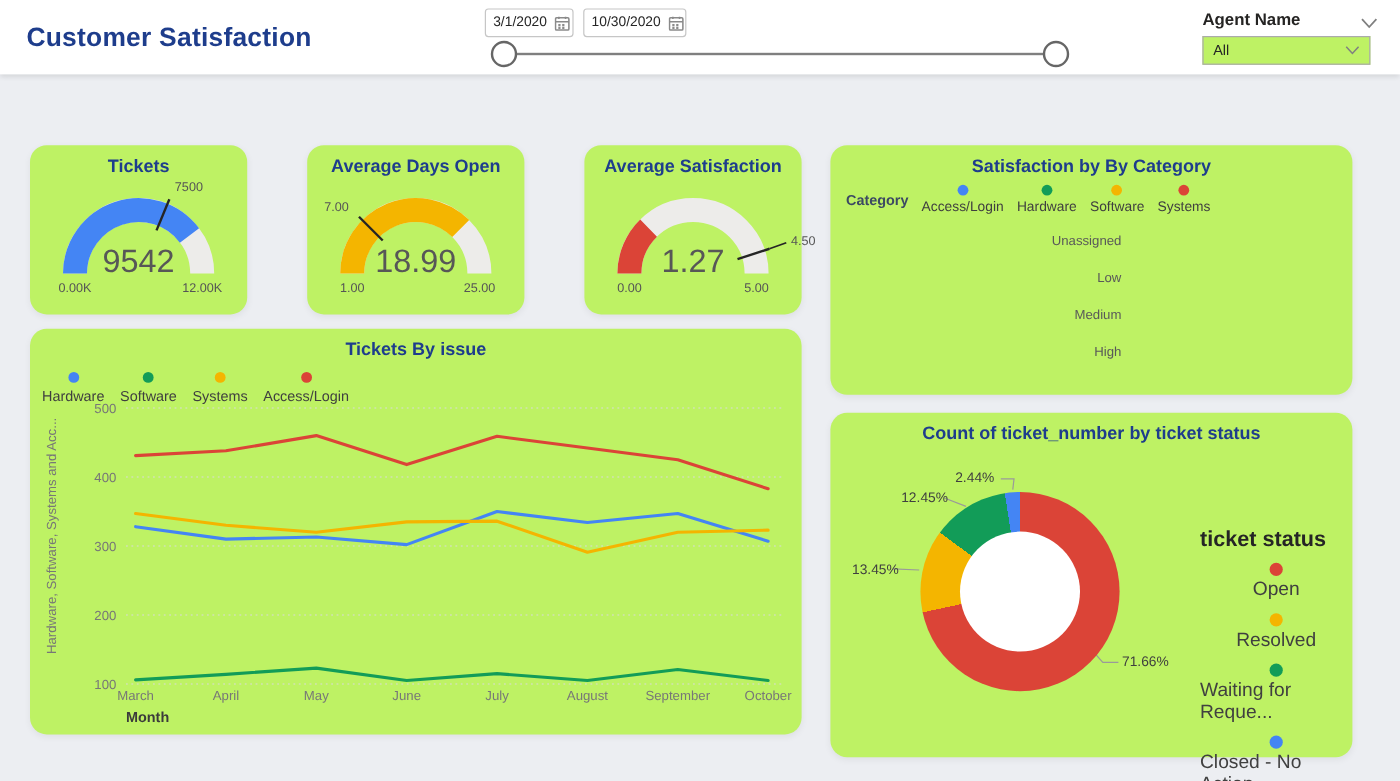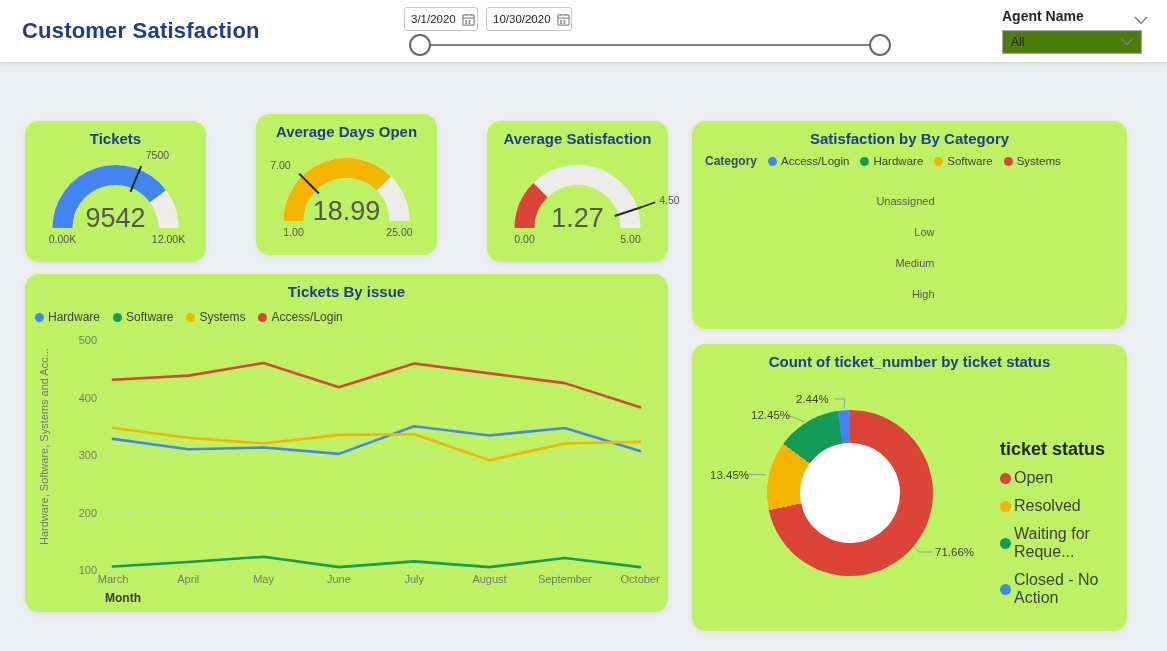--- a/index.html
+++ b/index.html
@@ -22,38 +22,38 @@
   .date-to   { left:486px; width:86px; }
   .cal-icon svg { display:block; }
   .slider-track { position:absolute; left:420px; top:44px; width:460px; height:2px; background:#7f7f7f; }
   .slider-handle { position:absolute; top:34px; width:22px; height:22px; border-radius:50%;
                    background:#fff; border:2px solid #666; cursor:grab; }
   .handle-left  { left:409px; }
   .handle-right { left:869px; }
   .agent-label { position:absolute; left:1002px; top:8px; font-size:14px; font-weight:bold; color:#252423; }
   .agent-chevron { position:absolute; left:1134px; top:11px; }
   .agent-select { position:absolute; left:1002px; top:30px; width:140px; height:24px;
-                  background:#4d7c0f; border:1px solid #ababab; display:flex; align-items:center;
+                  background:#bef264; border:1px solid #ababab; display:flex; align-items:center;
                   justify-content:space-between; padding:0 8px; font-size:12px; color:#252525; cursor:pointer; }
   
   .card { position:absolute; background:#bef264; border-radius:14px;
           box-shadow:0 2px 6px rgba(0,0,0,.06); }
   .card-title { text-align:center; font-weight:bold; color:#1e3d8c; font-size:15px; padding-top:9px; }
   #card-tickets { left:25px;  top:121px; width:181px; height:141px; }
-  #card-days    { left:256px; top:114px; width:181px; height:141px; }
+  #card-days    { left:256px; top:121px; width:181px; height:141px; }
   #card-sat     { left:487px; top:121px; width:181px; height:141px; }
   #card-bars    { left:692px; top:121px; width:435px; height:208px; }
   #card-line    { left:25px;  top:274px; width:643px; height:338px; }
   #card-donut   { left:692px; top:344px; width:435px; height:287px; }
   .gauge-svg { position:absolute; left:5px; top:26px; width:171px; height:112px; overflow:visible; }
   
   .bc-legend { position:absolute; left:13px; top:33px; display:flex; align-items:center;
                gap:11px; font-size:11.5px; color:#3f3f3f; white-space:nowrap; }
   .bc-legend-title { font-weight:bold; color:#3c4963; font-size:12px; }
-  .legend-item { display:flex; align-items:center; gap:4px; cursor:pointer; }
+  .legend-item { display:flex; align-items:center; gap:4px; cursor:pointer;flex-direction:column; }
   .dot { width:9px; height:9px; border-radius:50%; flex:none; }
   .bc-rows { position:absolute; left:10px; top:74px; right:14px; }
   .bc-row { display:flex; align-items:center; height:21px; margin-bottom:10px;flex-direction:column; }
   .bc-label { width:70px; text-align:right; padding-right:8px; font-size:11px; color:#595959; flex:none; }
   .bc-bar { flex:1; height:100%; display:flex; }
   .bc-seg { height:100%; cursor:pointer; }
   
   .lc-legend { position:absolute; left:10px; top:36px; display:flex; align-items:center;
                gap:13px; font-size:12px; color:#3f3f3f; }
   .lc-ylabel { position:absolute; left:13px; top:58px; height:230px; writing-mode:vertical-rl;

